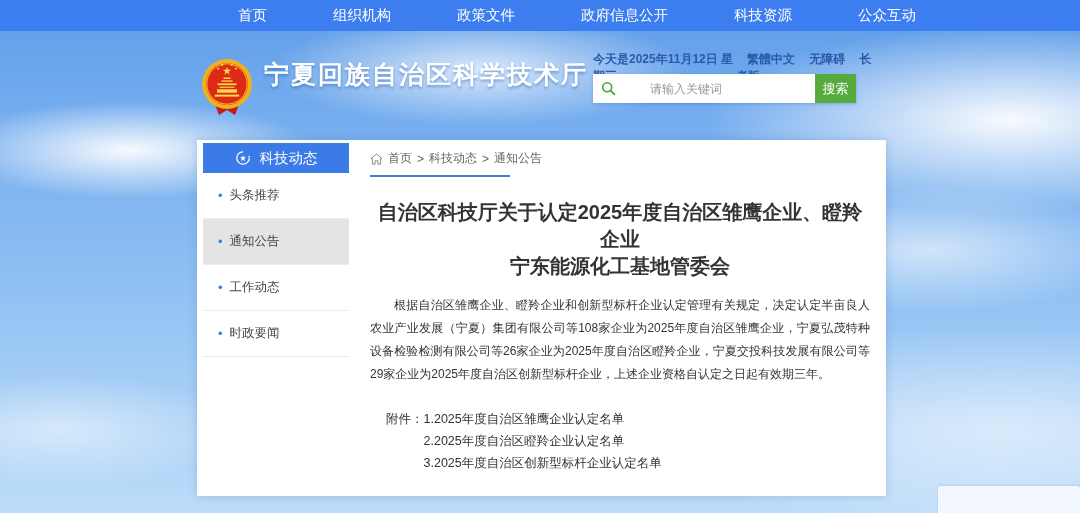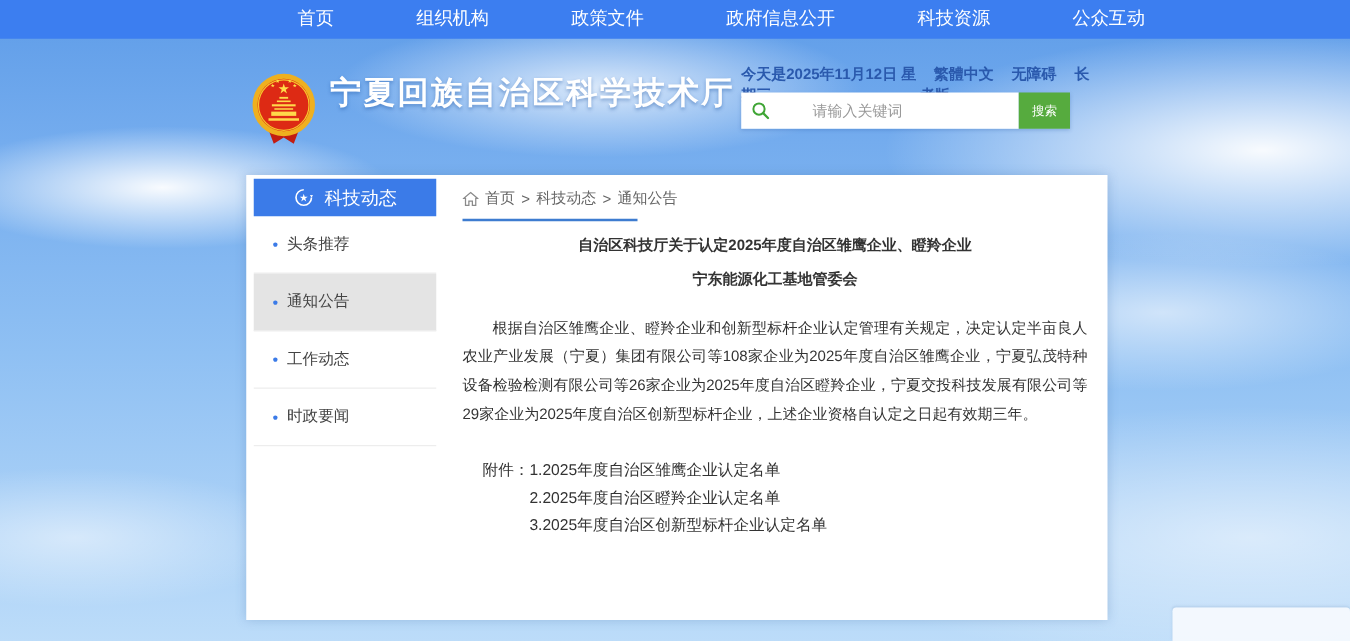--- a/index.html
+++ b/index.html
@@ -27,39 +27,39 @@
   .site-sub { color:#f0f6ff; font-size:10.5px; word-spacing:6px; letter-spacing:.4px; margin-top:4px; text-shadow:0 1px 2px rgba(25,80,160,.4); }
 
   .top-utility { position:absolute; left:593px; top:51px; width:282px; display:flex; justify-content:space-between; align-items:center; font-size:12px; color:#2a59ad; font-weight:bold; }
   .quick-links span { margin-left:11px; cursor:pointer; }
 
   .searchbar { position:absolute; left:593px; top:74px; width:263px; height:29px; display:flex; box-shadow:0 1px 3px rgba(40,90,170,.3); }
   .search-input-wrap { flex:1; background:#fff; display:flex; align-items:center; padding:0 8px;gap:28px; }
   .search-input-wrap svg { flex:none; margin-right:6px; }
   .search-input-wrap input { border:none; outline:none; flex:1; font-size:12px; color:#333; background:transparent; font-family:inherit; }
   .search-input-wrap input::placeholder { color:#999; }
-  .search-btn { width:41px; background:#56ab3e; color:#fff; font-size:10px; border:none; cursor:pointer; font-family:inherit; }
+  .search-btn { width:41px; background:#56ab3e; color:#fff; font-size:13px; border:none; cursor:pointer; font-family:inherit; }
 
   
   .main-box { position:absolute; left:197px; top:140px; width:689px; height:356px; background:#fff; box-shadow:0 0 8px rgba(70,110,170,.28); }
 
   
   .sidebar { position:absolute; left:6px; top:3px; width:146px; background:#fff; }
   .sidebar-header { height:30px; background:#3b7be8; color:#fff; font-size:14.5px; display:flex; align-items:center; justify-content:center; gap:9px; }
   .side-item { height:46px; display:flex; align-items:center; padding-left:15px; font-size:12.5px; color:#444; border-bottom:1px solid #ededed; cursor:pointer; }
   .side-item .dot { color:#3b7be8; margin-right:7px; font-size:13px; line-height:1; }
   .side-item.selected { background:#e4e4e4; }
 
   
   .content { position:absolute; left:173px; top:10px; width:500px; }
   .breadcrumb { display:flex; align-items:center; gap:5px; font-size:12px; color:#666; }
   .breadcrumb .bc-link { cursor:pointer; }
   .bc-underline { width:140px; height:2px; background:#3e7cd0; margin-top:8px; }
 
-  .article-title { margin-top:6px; text-align:center; font-size:12px; font-weight:bold; color:#333; line-height:27px; }
+  .article-title { margin-top:22px; text-align:center; font-size:20px; font-weight:bold; color:#333; line-height:27px; }
   .meta { margin-top:18px; text-align:center; font-size:11.5px; color:#8a8a8a; }
   .meta span { margin:0 6px; }
 
   .body-text { margin-top:14px; }
   .body-text p { font-size:12px; color:#333; line-height:23px; text-indent:2em; text-align:justify; }
 
   .attachments { margin-top:22px; margin-left:16px; display:flex; font-size:12.5px; color:#333; line-height:22px; }
   .att-label { flex:none; }
   .att-items div { cursor:pointer; }
 

